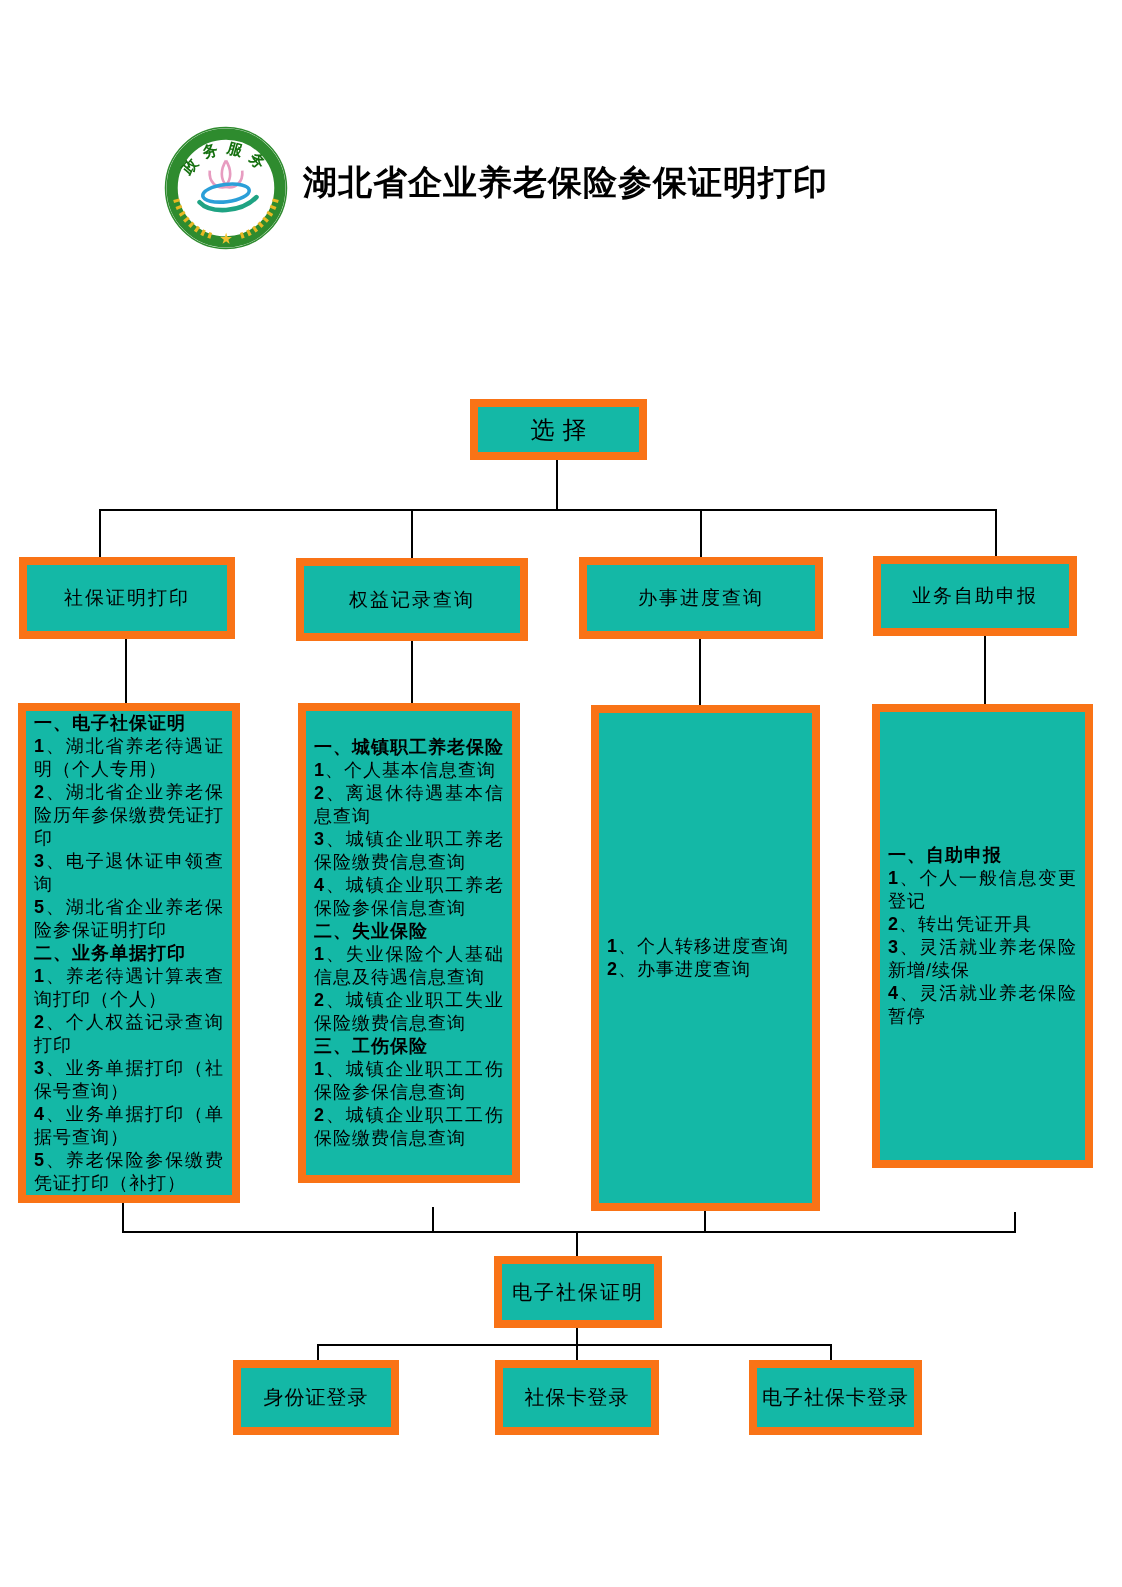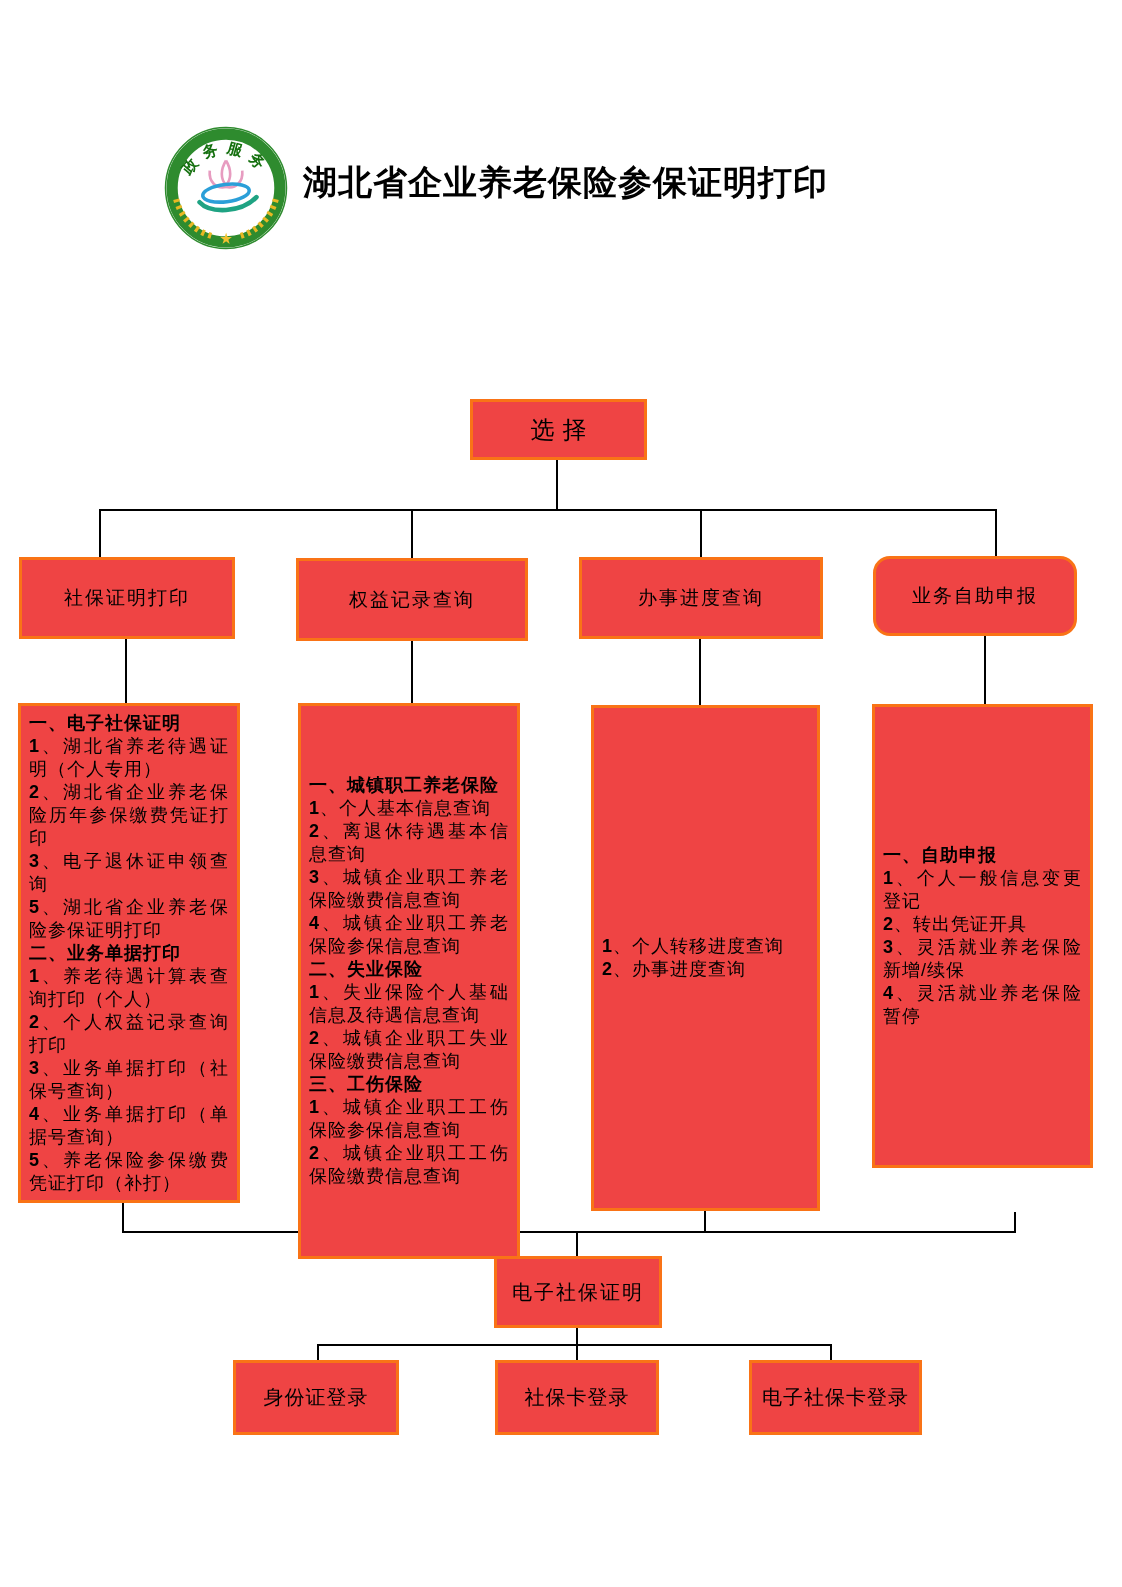--- a/index.html
+++ b/index.html
@@ -7,21 +7,21 @@
     position:relative;width:1122px;height:1587px;margin:0 auto;background:#fff;
     font-family:"Liberation Sans", sans-serif;color:#000;overflow:hidden;
   }
   .page-title{
     position:absolute;left:303px;top:160px;width:560px;
     font-size:34px;font-weight:bold;letter-spacing:1px;white-space:nowrap;
   }
   .logo{position:absolute;left:164px;top:126px;width:124px;height:124px;}
   .line{position:absolute;background:#000;}
   .box{
-    position:absolute;border:3px solid #f97316;background:#ef4444;box-sizing:border-box;
+    position:absolute;border:8px solid #f97316;background:#14b8a6;box-sizing:border-box;
     display:flex;align-items:center;justify-content:center;text-align:center;
   }
   .root-box{font-size:24px;letter-spacing:8px;padding-left:8px;}
   .branch-header{font-size:19px;letter-spacing:2px;}
   .detail-box{
     flex-direction:column;align-items:stretch;
     padding:6px 8px;text-align:left;
   }
   .detail-list{display:flex;flex-direction:column;}
   .detail-list .li{
@@ -85,40 +85,40 @@
 
   <div class="box branch-header" style="left:19px;top:557px;width:216px;height:82px;">
     <span>社保证明打印</span>
   </div>
   <div class="box branch-header" style="left:296px;top:558px;width:232px;height:83px;">
     <span>权益记录查询</span>
   </div>
   <div class="box branch-header" style="left:579px;top:557px;width:244px;height:82px;">
     <span>办事进度查询</span>
   </div>
-  <div class="box branch-header" style="left:873px;top:556px;width:204px;height:80px;border-radius:17px;">
+  <div class="box branch-header" style="left:873px;top:556px;width:204px;height:80px;">
     <span>业务自助申报</span>
   </div>
 
   <div class="box detail-box" style="left:18px;top:703px;width:222px;height:500px;">
     <div class="detail-list">
         <div class="li bold">一、电子社保证明</div>
         <div class="li"><b>1</b>、湖北省养老待遇证明（个人专用）</div>
         <div class="li"><b>2</b>、湖北省企业养老保险历年参保缴费凭证打印</div>
         <div class="li"><b>3</b>、电子退休证申领查询</div>
         <div class="li"><b>5</b>、湖北省企业养老保险参保证明打印</div>
         <div class="li bold">二、业务单据打印</div>
         <div class="li"><b>1</b>、养老待遇计算表查询打印（个人）</div>
         <div class="li"><b>2</b>、个人权益记录查询打印</div>
         <div class="li"><b>3</b>、业务单据打印（社保号查询）</div>
         <div class="li"><b>4</b>、业务单据打印（单据号查询）</div>
         <div class="li"><b>5</b>、养老保险参保缴费凭证打印（补打）</div>
       </div>
   </div>
-  <div class="box detail-box" style="left:298px;top:703px;width:222px;height:556px;">
+  <div class="box detail-box" style="left:298px;top:703px;width:222px;height:480px;">
     <div class="detail-list">
         <div class="li bold">一、城镇职工养老保险</div>
         <div class="li"><b>1</b>、个人基本信息查询</div>
         <div class="li"><b>2</b>、离退休待遇基本信息查询</div>
         <div class="li"><b>3</b>、城镇企业职工养老保险缴费信息查询</div>
         <div class="li"><b>4</b>、城镇企业职工养老保险参保信息查询</div>
         <div class="li bold">二、失业保险</div>
         <div class="li"><b>1</b>、失业保险个人基础信息及待遇信息查询</div>
         <div class="li"><b>2</b>、城镇企业职工失业保险缴费信息查询</div>
         <div class="li bold">三、工伤保险</div>

